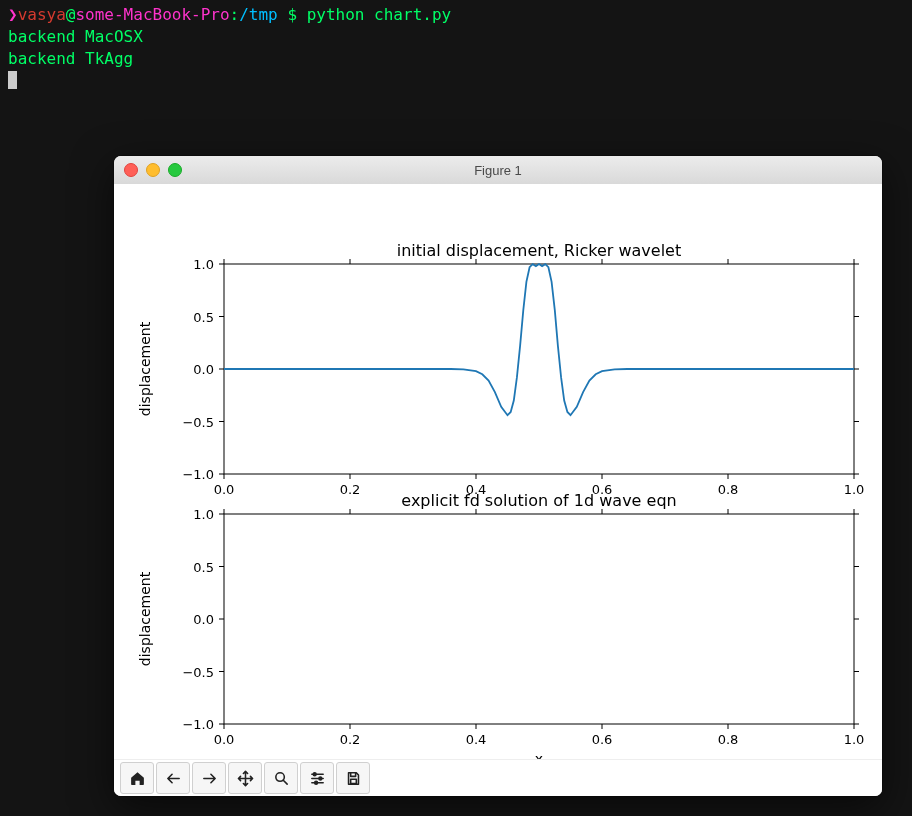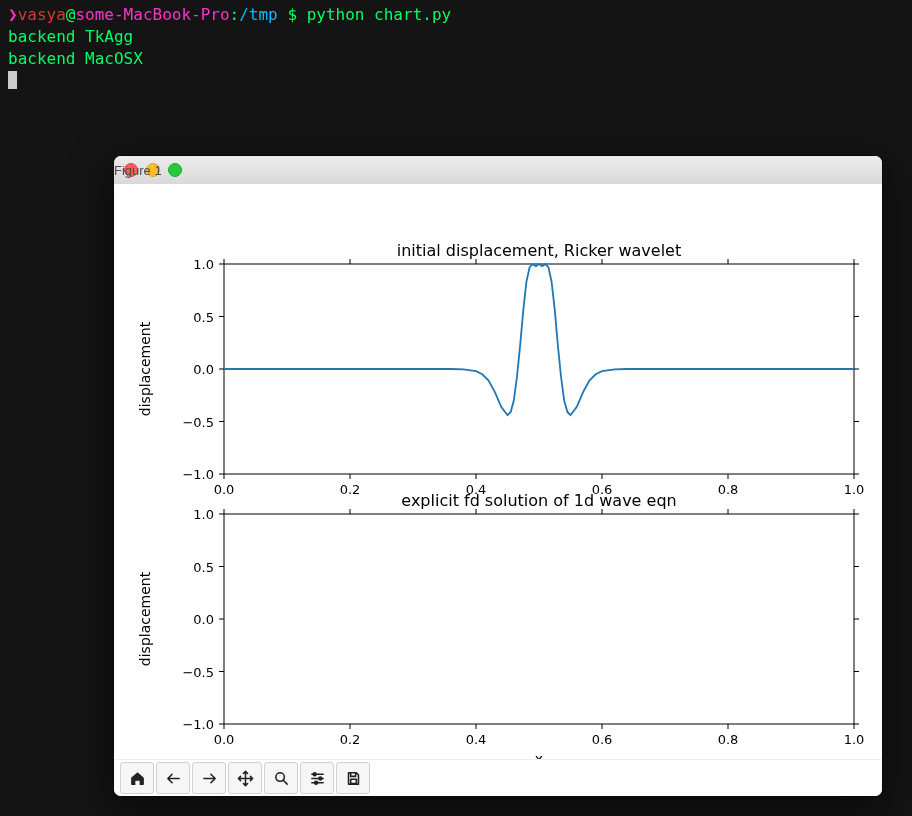--- a/index.html
+++ b/index.html
@@ -15,21 +15,21 @@
   .t-out{color:#00ff66;}
   .t-cursor{display:inline-block;width:9px;height:18px;background:#cccccc;vertical-align:-3px;}
   
   .figwin{position:absolute;left:114px;top:156px;width:768px;height:640px;background:#ffffff;border-radius:7px;box-shadow:0 0 0 1px rgba(0,0,0,.25),0 12px 40px rgba(0,0,0,.6);overflow:hidden;}
   .titlebar{height:28px;background:linear-gradient(#ececec,#d9d9d9);display:flex;align-items:center;border-bottom:1px solid #bfbfbf;position:relative;}
   .traffic{display:flex;gap:8px;margin-left:10px;}
   .tl{width:12px;height:12px;border-radius:50%;}
   .tl.red{background:#ff5f57;border:1px solid #e0443e;}
   .tl.yellow{background:#ffbd2e;border:1px solid #dea123;}
   .tl.green{background:#27c93f;border:1px solid #1aab29;}
-  .wtitle{position:absolute;left:0;right:0;text-align:left;font-family:-apple-system,Helvetica,Arial,sans-serif;font-size:13px;color:#4a4a4a;}
+  .wtitle{position:absolute;left:0;right:0;text-align:center;font-family:-apple-system,Helvetica,Arial,sans-serif;font-size:13px;color:#4a4a4a;}
   .figbody{position:absolute;top:28px;bottom:36px;left:0;right:0;background:#ffffff;}
   .toolbar{position:absolute;left:0;right:0;bottom:0;height:36px;background:#ffffff;display:flex;align-items:center;gap:2px;padding:0 6px;border-top:1px solid #eee;}
   .tbtn{width:32px;height:30px;border:1px solid #d0d0d0;border-radius:3px;background:#f6f6f6;display:flex;align-items:center;justify-content:center;cursor:pointer;}
   .tbtn svg{width:17px;height:17px;fill:none;stroke:#222;stroke-width:2.2;stroke-linecap:round;stroke-linejoin:round;}
   .tbtn.wider svg{fill:#222;stroke:none;}
   
   .plot .frame{fill:none;stroke:#000;stroke-width:1;}
   .plot .tick{stroke:#000;stroke-width:1;}
   .plot text{font-family:"DejaVu Sans",Arial,sans-serif;fill:#000;}
   .plot .ticklabel{font-size:13px;}
@@ -37,22 +37,22 @@
   .plot .title{font-size:16px;}
   .plot .series{fill:none;stroke:#1f77b4;stroke-width:1.8;}
 </style>
 </head>
 <body>
 
 <div class="terminal">
   <div>
     <span class="t-arrow">❯</span><span class="t-user">vasya</span><span class="t-at">@</span><span class="t-host">some-MacBook-Pro</span><span class="t-colon">:</span><span class="t-cwd">/tmp</span><span class="t-at"> </span><span class="t-dollar">$</span><span class="t-cmd"> </span><span class="t-cmd">python chart.py</span>
   </div>
+  <div class="t-out">backend MacOSX</div>
   <div class="t-out">backend TkAgg</div>
-  <div class="t-out">backend MacOSX</div>
   <div><span class="t-cursor"></span></div>
 </div>
 
 <div class="figwin">
   <div class="titlebar">
     <div class="traffic">
       <div class="tl red"></div>
       <div class="tl yellow"></div>
       <div class="tl green"></div>
     </div>

